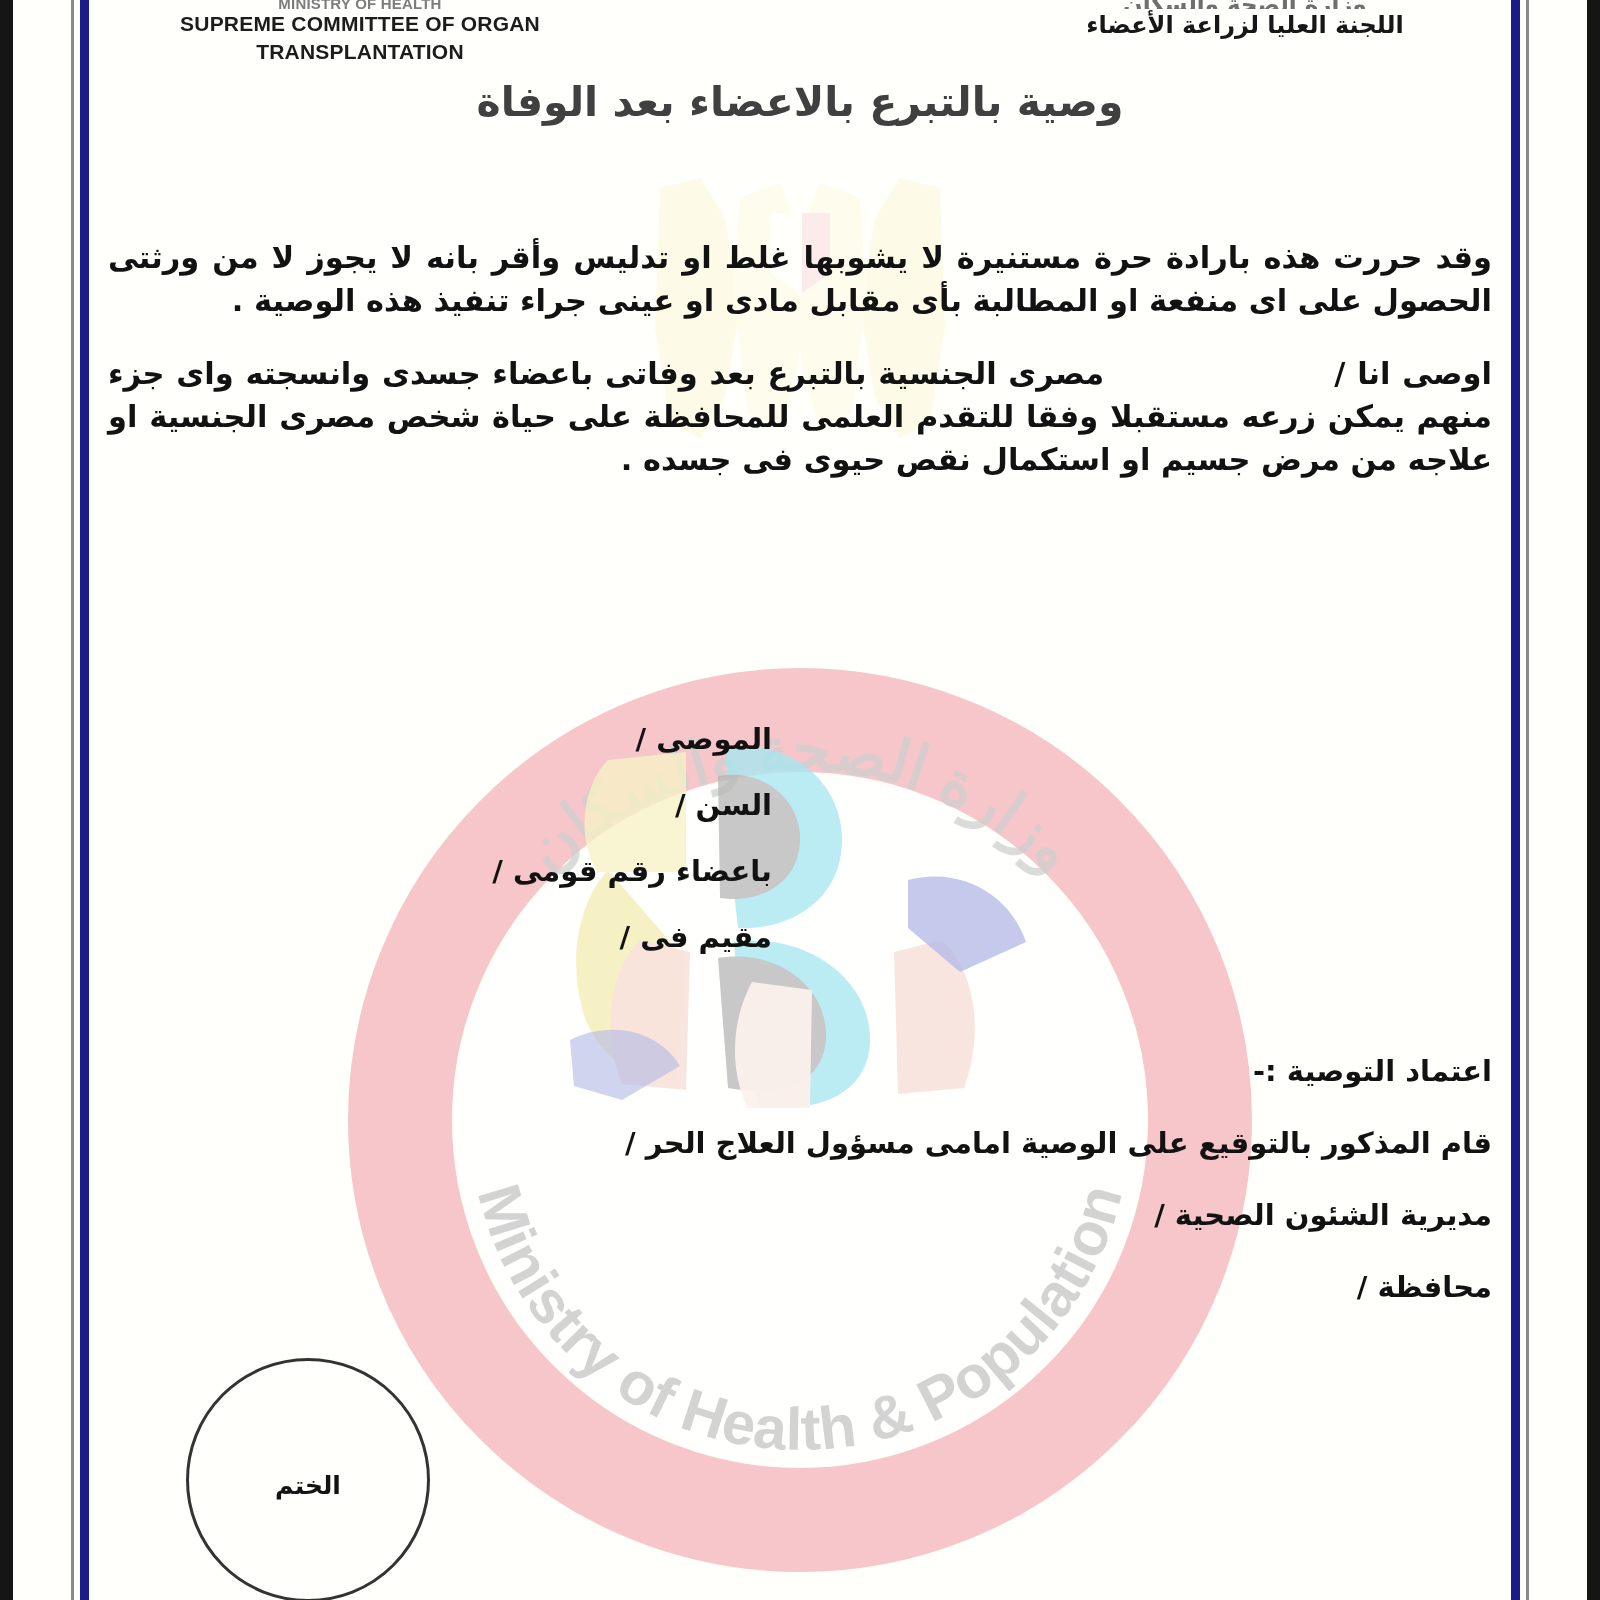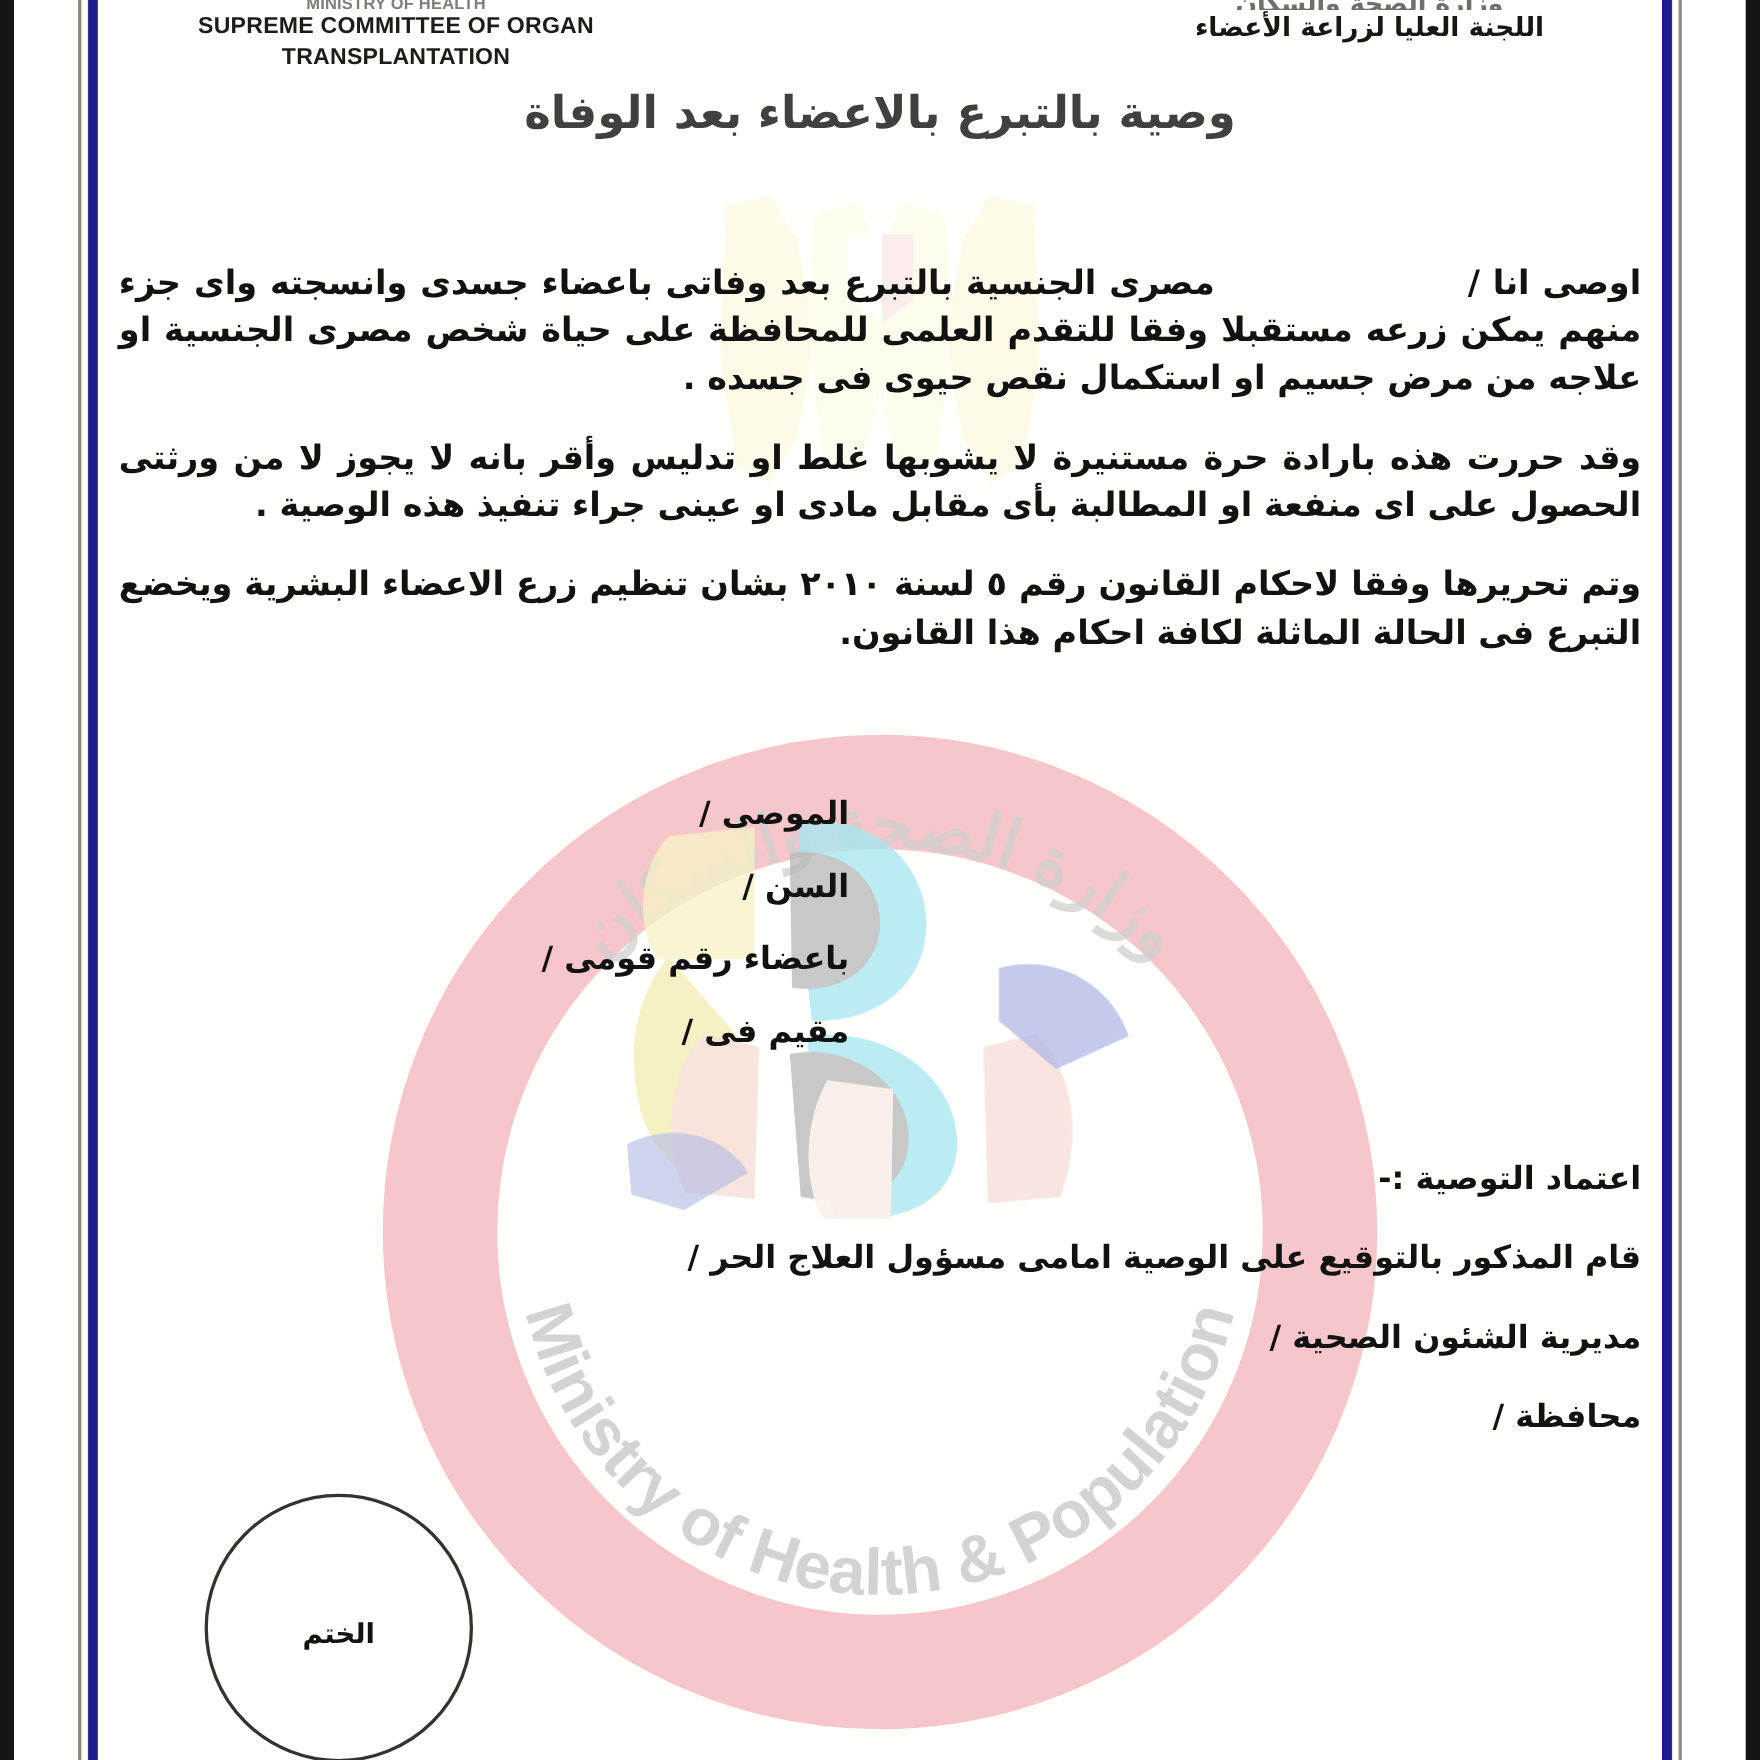--- a/index.html
+++ b/index.html
@@ -308,25 +308,24 @@
   </div>
 
   <div class="hdr hdr-ar">
     <span class="clipped">وزارة الصحة والسكان</span>
     <div>اللجنة العليا لزراعة الأعضاء</div>
   </div>
 
   <div class="doc-title">وصية بالتبرع بالاعضاء بعد الوفاة</div>
 
   <div class="body-area">
+    <p class="para">وقد حررت هذه بارادة حرة مستنيرة لا يشوبها غلط او تدليس وأقر بانه لا يجوز لا من ورثتى الحصول على اى منفعة او المطالبة بأى مقابل مادى او عينى جراء تنفيذ هذه الوصية .</p>
+
     <p class="para"><span>اوصى انا /</span><span class="gap"></span><span>مصرى الجنسية بالتبرع بعد وفاتى باعضاء جسدى وانسجته واى جزء منهم يمكن زرعه مستقبلا وفقا للتقدم العلمى للمحافظة على حياة شخص مصرى الجنسية او علاجه من مرض جسيم او استكمال نقص حيوى فى جسده .</span></p>
 
-    <p class="para">وقد حررت هذه بارادة حرة مستنيرة لا يشوبها غلط او تدليس وأقر بانه لا يجوز لا من ورثتى الحصول على اى منفعة او المطالبة بأى مقابل مادى او عينى جراء تنفيذ هذه الوصية .</p>
-
-    <p class="para">وتم تحريرها وفقا لاحكام القانون رقم ٥ لسنة ٢٠١٠ بشان تنظيم زرع الاعضاء البشرية ويخضع التبرع فى الحالة الماثلة لكافة احكام هذا القانون.</p>
   </div>
 
   <div class="fields">
     <div class="field-row">الموصى /</div>
     <div class="field-row">السن /</div>
     <div class="field-row">باعضاء رقم قومى /</div>
     <div class="field-row">مقيم فى /</div>
   </div>
 
   <div class="approval">

